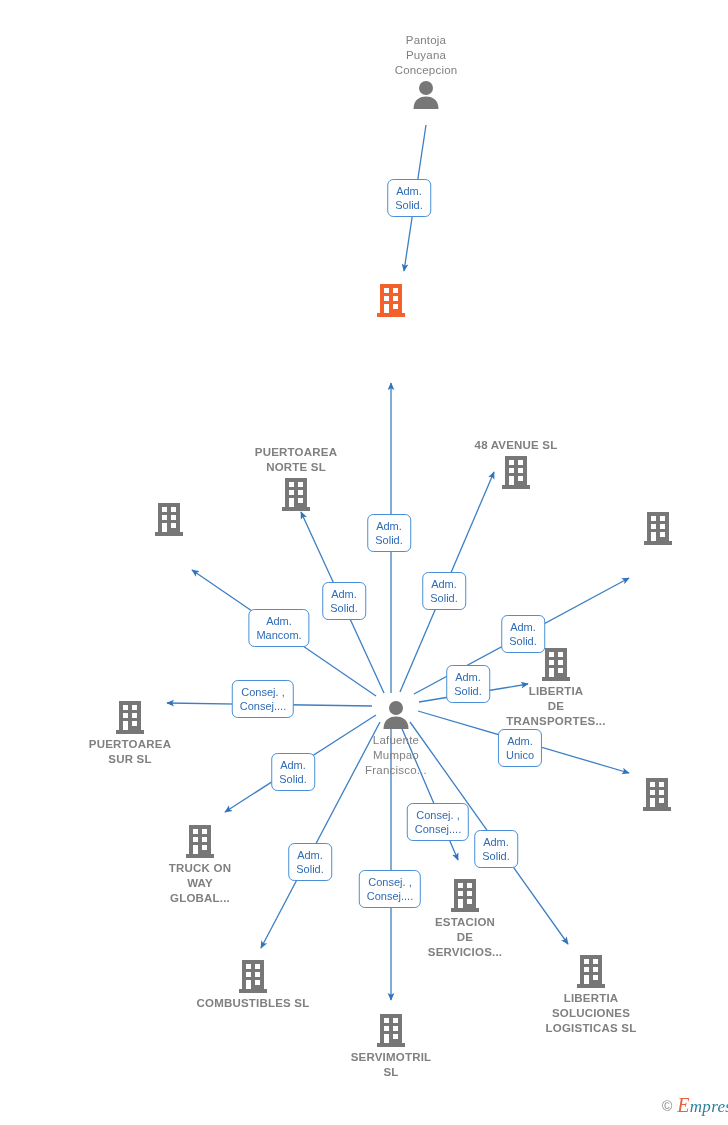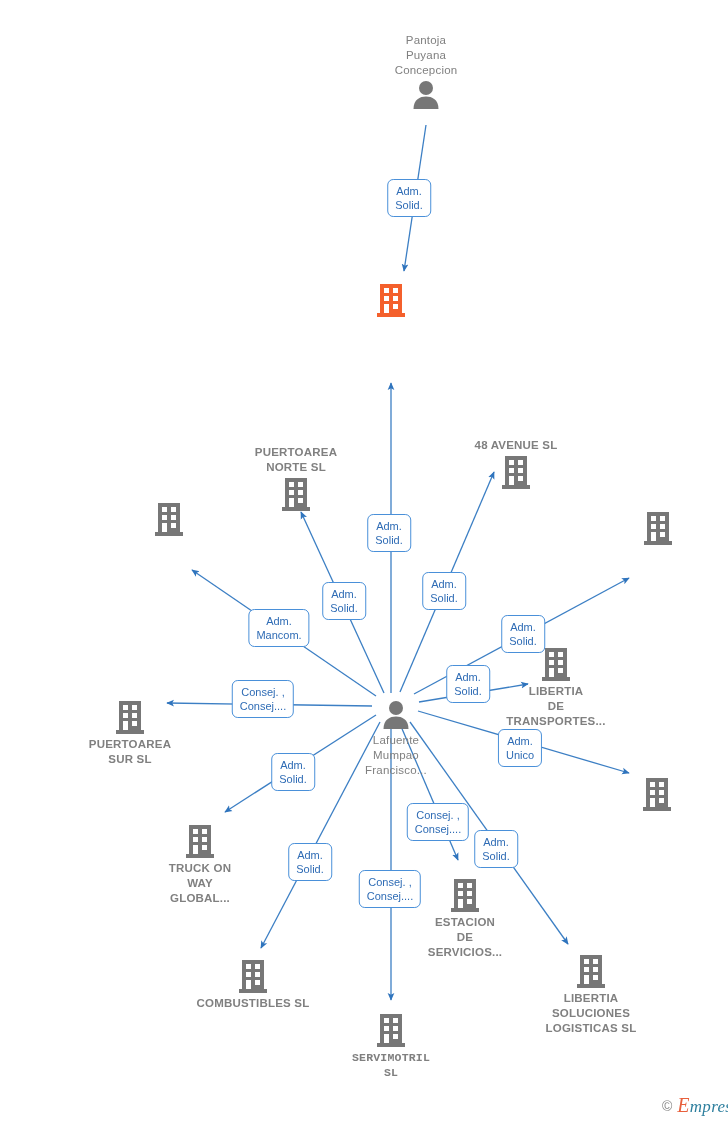--- a/index.html
+++ b/index.html
@@ -299,21 +299,21 @@
           <rect x="1" y="31" width="28" height="4" fill="#777777"></rect>
           <rect x="8" y="6" width="5" height="5" fill="#fff"></rect>
           <rect x="17" y="6" width="5" height="5" fill="#fff"></rect>
           <rect x="8" y="14" width="5" height="5" fill="#fff"></rect>
           <rect x="17" y="14" width="5" height="5" fill="#fff"></rect>
           <rect x="8" y="22" width="5" height="9" fill="#fff"></rect>
           <rect x="17" y="22" width="5" height="5" fill="#fff"></rect>
         </svg>
         <div class="node-label company">COMBUSTIBLES SL</div>
       </div>
-      <div class="node label-below" style="left: 363px; top: 1011px; font-family: Liberation Mono, monospace;">
+      <div class="node label-below" style="left: 363px; top: 1011px;">
         <svg class="node-icon" width="30" height="36" viewBox="0 0 30 36">
           <rect x="4" y="2" width="22" height="30" fill="#777777"></rect>
           <rect x="1" y="31" width="28" height="4" fill="#777777"></rect>
           <rect x="8" y="6" width="5" height="5" fill="#fff"></rect>
           <rect x="17" y="6" width="5" height="5" fill="#fff"></rect>
           <rect x="8" y="14" width="5" height="5" fill="#fff"></rect>
           <rect x="17" y="14" width="5" height="5" fill="#fff"></rect>
           <rect x="8" y="22" width="5" height="9" fill="#fff"></rect>
           <rect x="17" y="22" width="5" height="5" fill="#fff"></rect>
         </svg>

